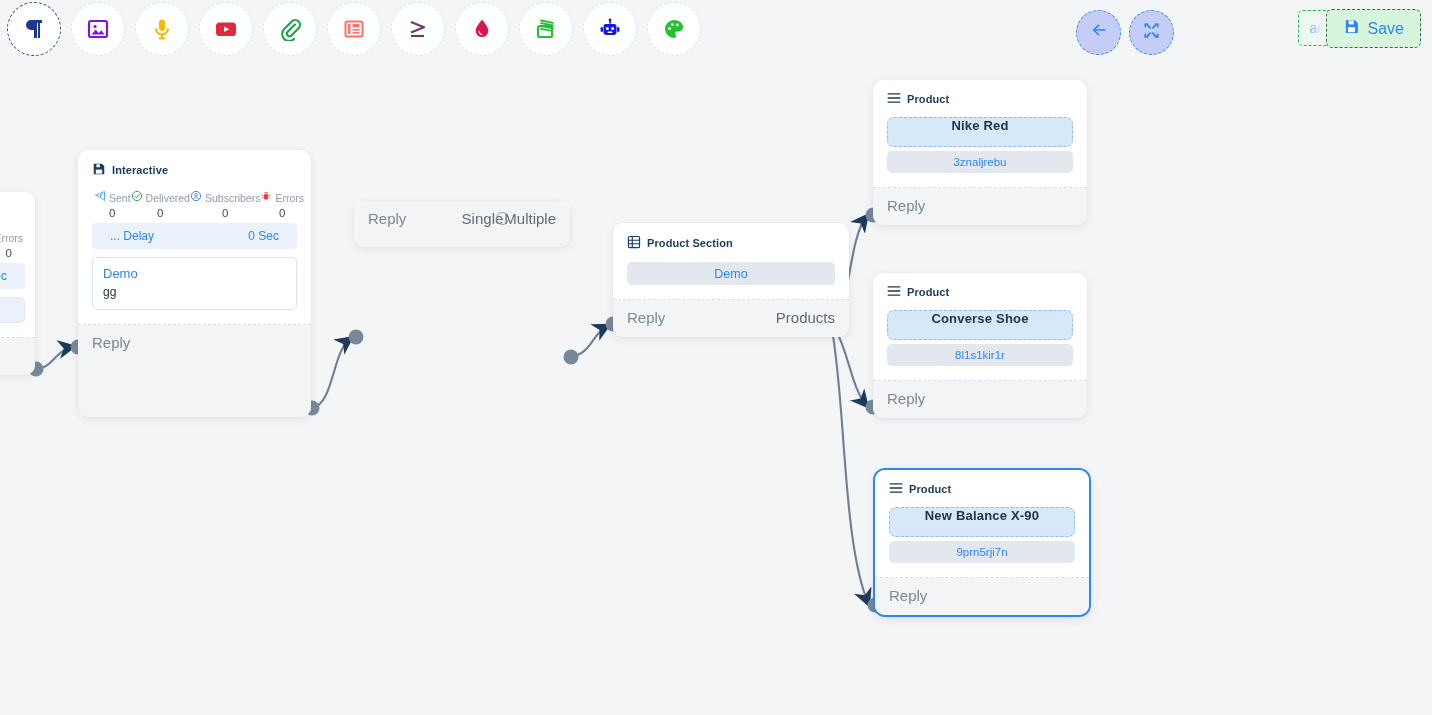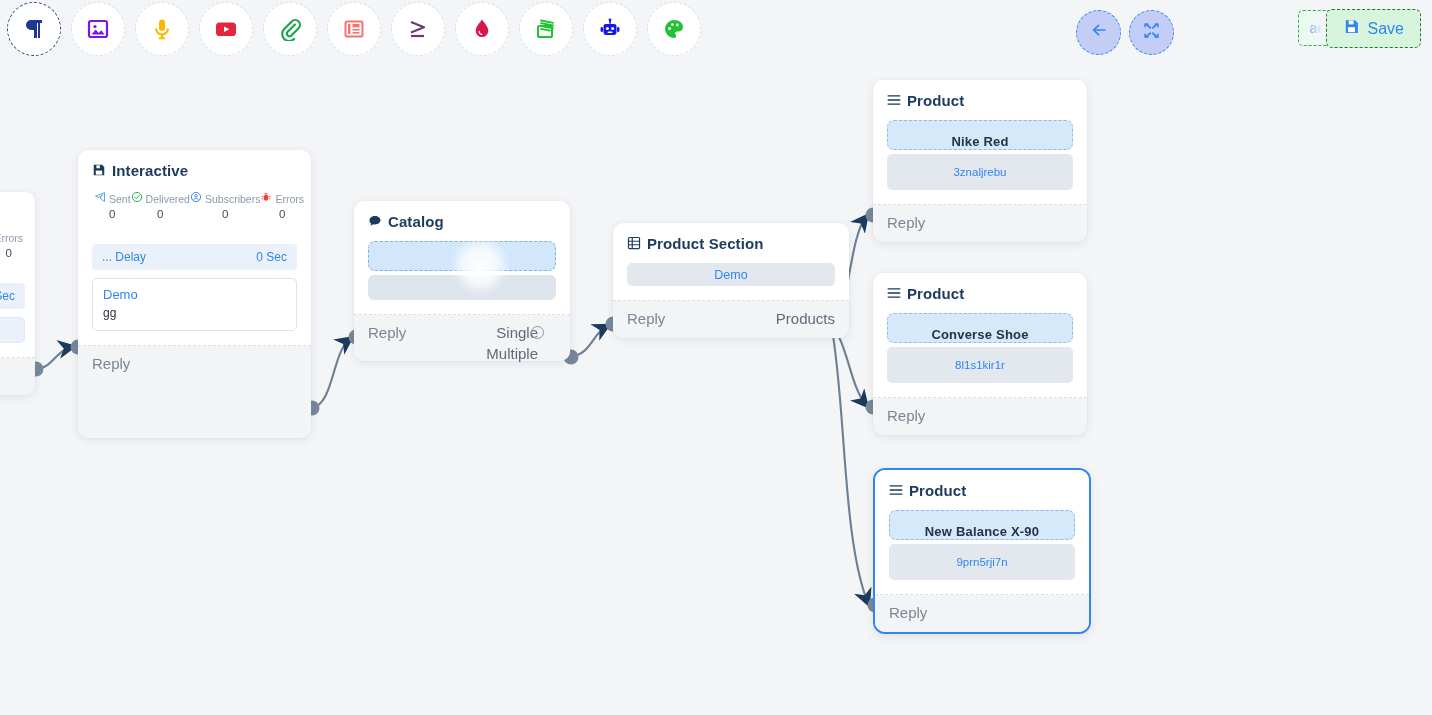--- a/index.html
+++ b/index.html
@@ -64,65 +64,65 @@
   
   .node {
     position: absolute; z-index: 10;
     background: #ffffff;
     border-radius: 10px;
     box-shadow: 0 2px 9px rgba(35,55,90,.10), 0 0 1px rgba(35,55,90,.14);
     font-size: 12px;
   }
   .node.selected { box-shadow: 0 0 0 2px #2f86f0, 0 3px 12px rgba(35,55,90,.14); }
   .node-body { padding: 12px 14px 14px 14px; border-bottom: 1px dashed #d9dfe7; border-radius: 10px 10px 0 0; background:#fff;}
-  .node-title { display: flex; align-items: center; gap: 6px; color: #1b3a5c; font-size: 15px; font-weight: 600; letter-spacing: .1px; }
+  .node-title { display: flex; align-items: center; gap: 6px; color: #1b3a5c; font-size: 11px; font-weight: 600; letter-spacing: .1px; }
   .node-title .glyph { font-size: 14px; line-height: 1; color:#1b3a5c; }
   .node-foot {
     position: relative; background: #f3f4f6; border-radius: 0 0 10px 10px;
     min-height: 30px; padding: 7px 14px 10px 14px;
   }
   .node.selected .node-foot { background:#f3f4f6; }
   .port-row { display: flex; align-items: center; justify-content: space-between; height: 20px; }
   .port-label { color: #7b8794; font-size: 15px; }
   .port-label.right { color: #5f6b78; }
   .port-hollow {
     width: 13px; height: 13px; border-radius: 50%;
     border: 1.6px solid #8a98a8; background: transparent;
     position: absolute; right: -6px;
   }
-  .right-ports { position: absolute; right: 32px; top: 7px; display: flex; flex-direction: column; gap: 1px; }
+  .right-ports { position: absolute; right: 14px; top: 7px; display: flex; flex-direction: row; gap: 1px; }
   .right-port { display: flex; align-items: center; justify-content: flex-end; gap: 10px; height: 20px; position: relative; }
 
   
   .stats { display: flex; justify-content: space-between; margin-top: 12px; padding: 0 2px; }
   .stat { display: flex; flex-direction: column; align-items: center; gap: 3px; }
   .stat-top { display: flex; align-items: flex-end; gap: 3px; color: #8e9aa8; font-size: 10.5px; white-space: nowrap; }
   .stat-val { color: #3d4b5c; font-size: 11.5px; }
 
   .delay-row {
-    margin-top: 24px; background: #eaf1fa; border-radius: 4px;
+    margin-top: 4px; background: #eaf1fa; border-radius: 4px;
     display: flex; align-items: center; justify-content: space-between;
-    padding: 6px 10px; color: #2f86f0; font-size: 12px;
+    padding: 6px 18px; color: #2f86f0; font-size: 12px;
   }
   .msg-box {
     margin-top: 8px; border: 1px solid #dde3ea; border-radius: 5px;
     padding: 8px 10px 10px 10px; background: #fff;
   }
   .msg-title { color: #2f86f0; font-size: 13px; margin-bottom: 4px; }
   .msg-text { color: #2a3340; font-size: 12px; }
 
   
   .prod-name {
     margin-top: 11px; background: #d6e9fb; border: 1.5px dashed #8fb9e8;
     border-radius: 7px; height: 30px;
-    display: flex; align-items: flex-end; justify-content: center;
+    display: flex; align-items: flex-start; justify-content: center;
     color: #253346; font-size: 13px; font-weight: 700; letter-spacing: .2px;
   }
   .prod-id {
-    margin-top: 4px; background: #e3e8ee; border-radius: 5px; height: 36px;
+    margin-top: 4px; background: #e3e8ee; border-radius: 5px; height: 22px;
     display: flex; align-items: center; justify-content: center;
     color: #2f86f0; font-size: 11.5px;
   }
   .section-pill {
     margin-top: 11px; background: #e3e8ee; border-radius: 5px; height: 23px;
     display: flex; align-items: center; justify-content: center;
     color: #2f86f0; font-size: 12.5px;
   }
   .ph-row { margin-top: 11px; }
   .ph-dashed {
@@ -407,35 +407,20 @@
     </div>
 
     <div class="node-foot" style="min-height:92px;">
       <div class="port-row" style="justify-content:flex-start;">
         <span class="port-label">Reply</span>
       </div>
     </div>
   </div>
 
   <div class="node" style="left:354px; top:201px; width:216px;">
-    <div class="node-body">
-      <div class="node-title">
-        <span class="glyph">
-          <svg width="14" height="14" viewBox="0 0 24 24">
-              <path d="M12 3.6c5.2 0 9.4 3.2 9.4 7.2s-4.2 7.2-9.4 7.2c-1 0-2-.1-2.9-.3L4.4 20l1-3.4C3.4 15.2 2.6 13.3 2.6 10.8c0-4 4.2-7.2 9.4-7.2z" fill="#1b3a5c"></path>
-            </svg>
-        </span>
-        <span>Catalog</span>
-      </div>
-      <div class="ph-row">
-        <div class="ph-dashed"></div>
-        <div class="ph-solid"></div>
-      </div>
-      <div class="glow" style="left:96px; top:34px;"></div>
-    </div>
     <div class="node-foot" style="min-height:46px;">
       <div class="port-row" style="justify-content:flex-start;">
         <span class="port-label">Reply</span>
       </div>
       <div class="right-ports">
         <div class="right-port">
           <span class="port-label right">Single</span>
           <span class="port-hollow"></span>
         </div>
         <div class="right-port">

